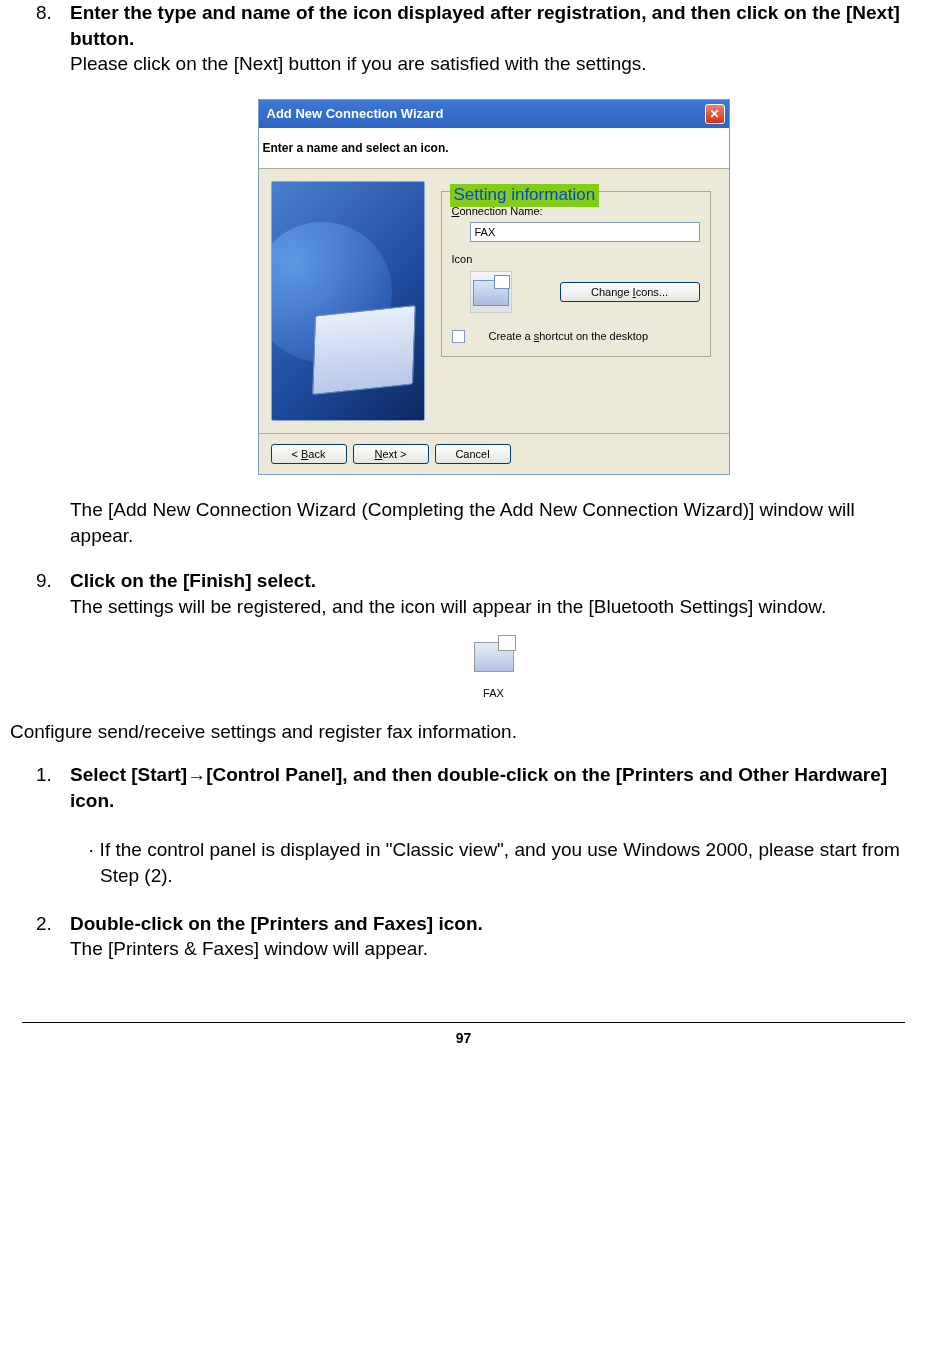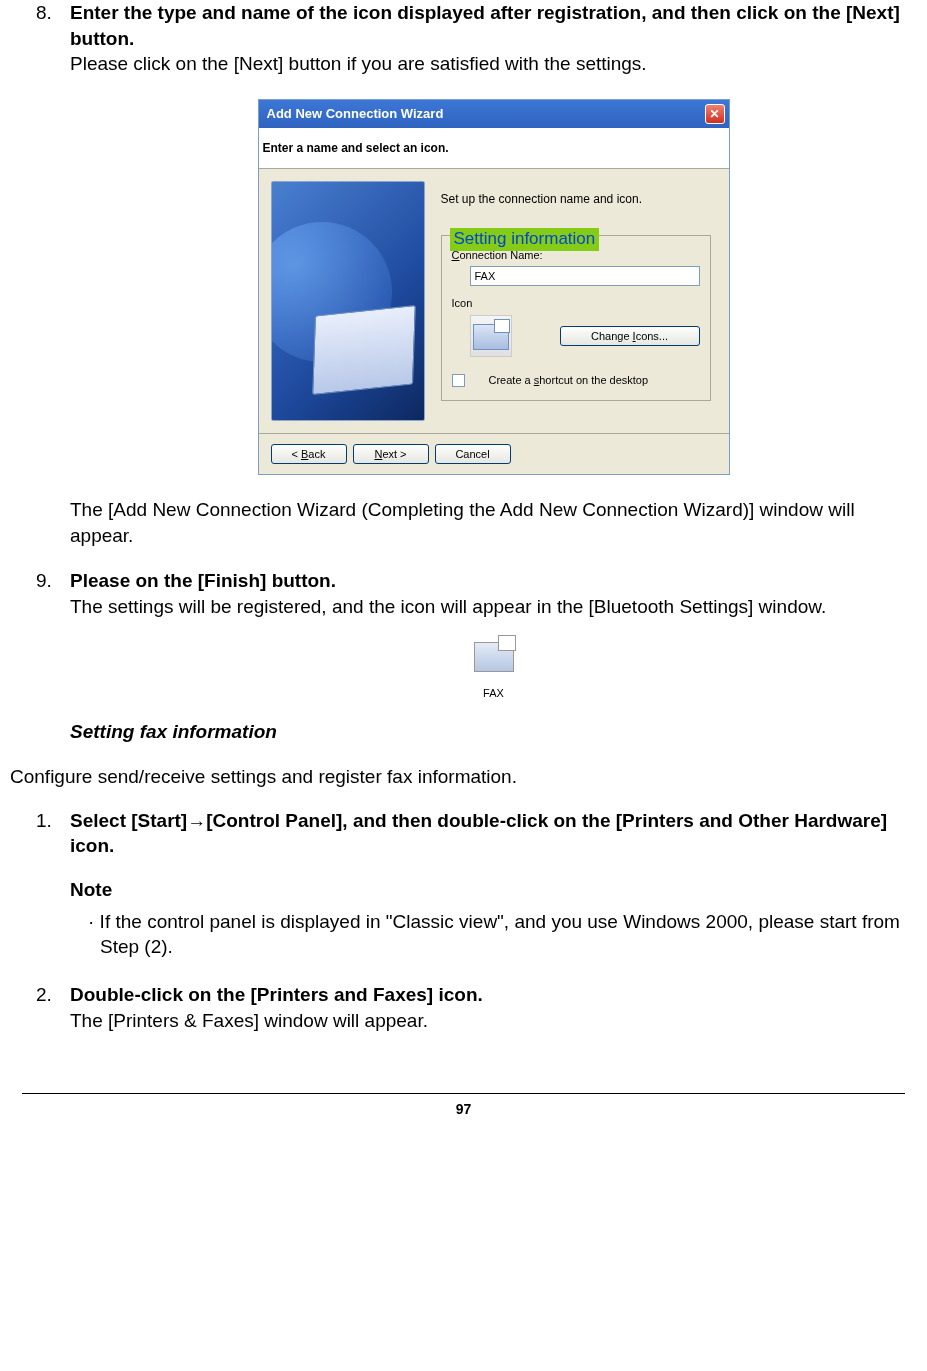--- a/index.html
+++ b/index.html
@@ -302,21 +302,20 @@
       <span class="titlebar-close">✕</span>
     </div>
     <div class="banner">
       <span class="banner-text">Enter a name and select an icon.</span>
     </div>
     <div class="wiz-body">
       <div class="wiz-side-img">
         <div class="wiz-side-fax"></div>
       </div>
       <div class="wiz-right">
-        <div class="wiz-instr">Set up the connection name and icon.</div>
         <div class="group-box">
           <div class="group-title">Setting information</div>
           <div class="field-label">
             <span class="underline-letter">C</span><span>onnection Name:</span>
           </div>
           <div style="padding-left:18px; margin-bottom:10px;">
             <input class="text-input" type="text" value="FAX" style="">
           </div>
           <div class="field-label">Icon</div>
           <div class="icon-row" style="padding-left:18px;justify-content:space-between;">
@@ -346,46 +345,44 @@
       <button class="xp-button">Cancel</button>
     </div>
   </div>
 
   <div class="body-para para-left">The [Add New Connection Wizard (Completing the Add New Connection Wizard)] window will appear.</div>
 
   <ol>
     <li class="list-item">
       <span class="list-num">9.</span>
       <div class="list-body">
-        <span class="bold">Please on the [Finish] button.</span><br>
+        <span class="bold">Click on the [Finish] select.</span><br>
         <span>The settings will be registered, and the icon will appear in the [Bluetooth Settings] window.</span>
       </div>
     </li>
   </ol>
 
   <div class="small-fax-icon">
     <div class="small-fax-box">
       <div class="small-fax-body"></div>
     </div>
     <div class="small-fax-label">FAX</div>
   </div>
 
-  <div class="italic-bold body-para">Setting fax information</div>
 
   <div class="body-para plain-left">Configure send/receive settings and register fax information.</div>
 
   <ol>
     <li class="list-item">
       <span class="list-num">1.</span>
       <div class="list-body">
         <span class="bold">
           <span>Select [Start]</span><span>→</span><span>[Control Panel], and then double-click on the [Printers and Other Hardware] icon.</span>
         </span>
         <div style="height:18px;"></div>
-        <div class="bold">Note</div>
         <div class="note-text">
           <span>· </span><span>If the control panel is displayed in "Classic view", and you use Windows 2000, please start from Step (2).</span>
         </div>
       </div>
     </li>
     <li class="list-item">
       <span class="list-num">2.</span>
       <div class="list-body">
         <span class="bold">Double-click on the [Printers and Faxes] icon.</span><br>
         <span>The [Printers &amp; Faxes] window will appear.</span>

